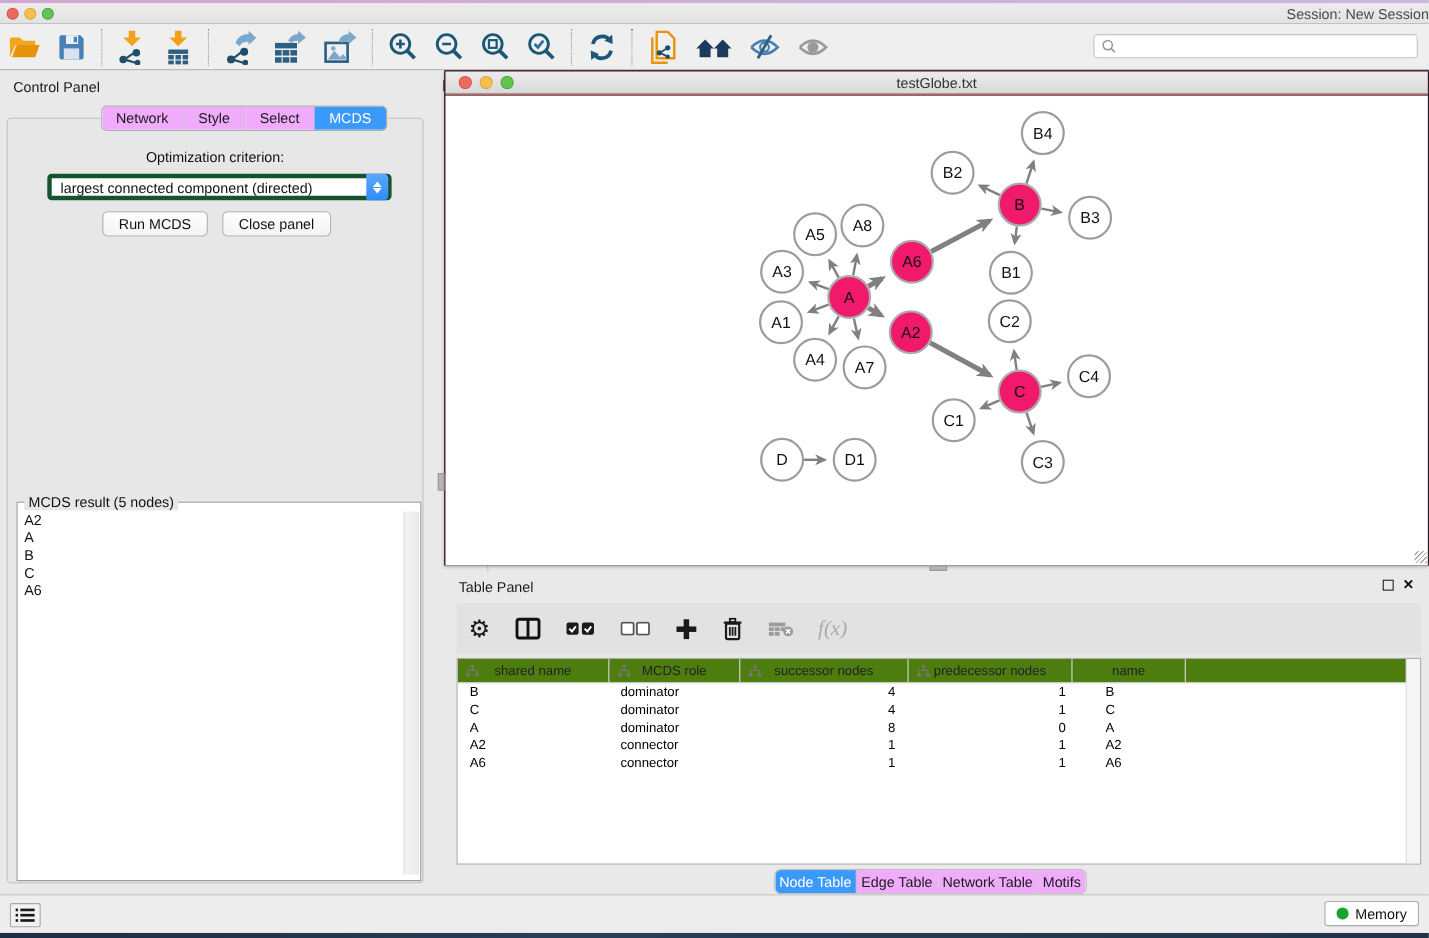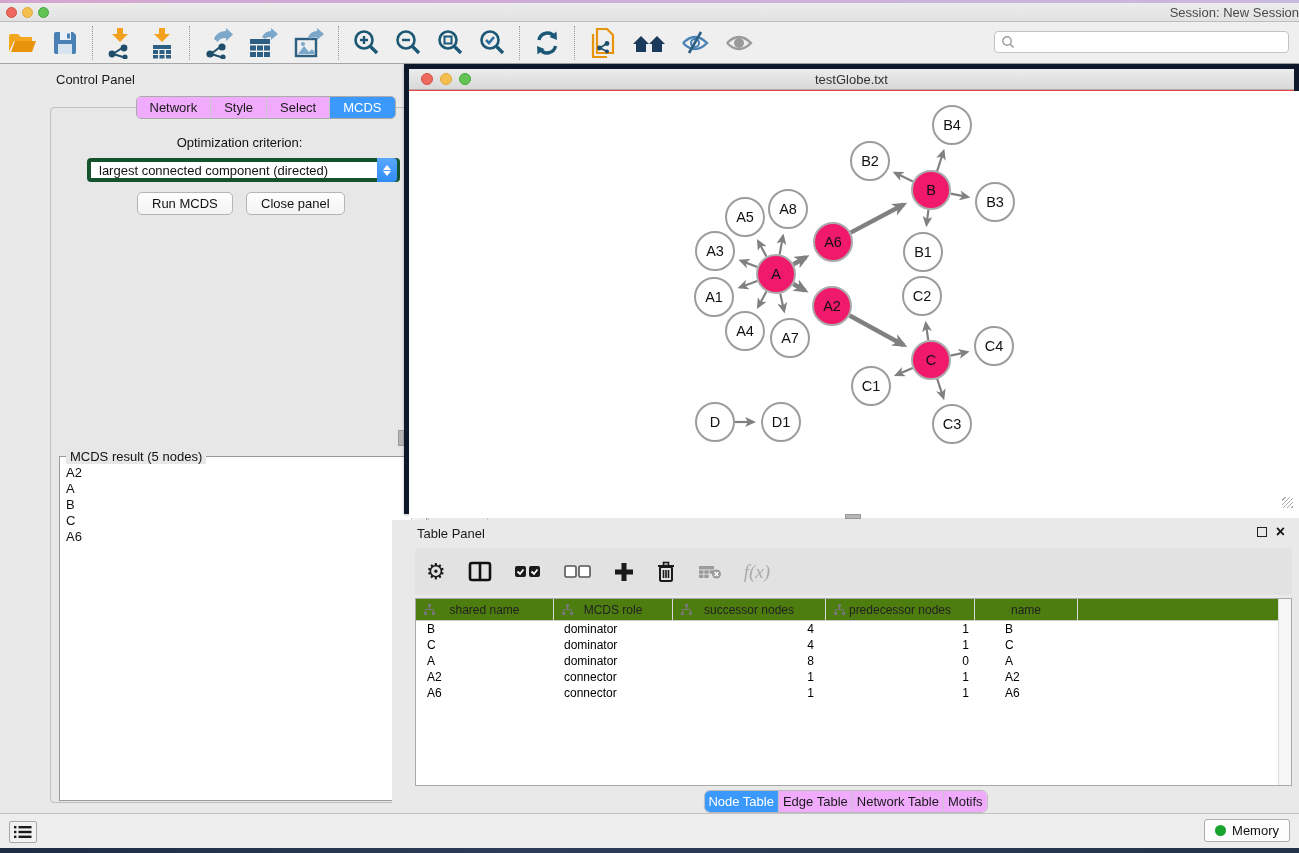--- a/index.html
+++ b/index.html
@@ -19,21 +19,21 @@
   #window-title { width:100%; text-align:right; font-size:13px; color:#4a4a4a; line-height:19px; }
 
   
   #toolbar { left:0; top:22px; width:1299px; height:42px; background:#efefef; border-bottom:1px solid #a6a6a6; display:flex; align-items:center; }
   .tb-btn { height:36px; display:flex; align-items:center; justify-content:center; padding:0 6px; cursor:default; }
   .tb-sep { width:1px; height:34px; border-left:1px dotted #999; margin:0 6px; }
   #search-wrap { position:absolute; right:10px; top:9px; width:295px; height:22px; background:#fff; border:1px solid #c3c3c3; border-radius:4px; display:flex; align-items:center; padding-left:6px; }
   #search-input { border:none; outline:none; flex:1; font-size:12px; height:18px; background:transparent; }
 
   
-  #control-panel { left:0; top:64px; width:444px; height:749px; background:#e9e9e9; border-right:1px solid #c9c9c9;margin-left:44px; }
+  #control-panel { left:0; top:64px; width:444px; height:749px; background:#e9e9e9; border-right:1px solid #c9c9c9; }
   .panel-title { font-size:13px; color:#1a1a1a; }
   .panel-ctrl-icons { position:absolute; display:flex; gap:9px; align-items:center; }
   .float-glyph { width:10px; height:10px; border:1.5px solid #222; display:inline-block; }
   .close-glyph { font-size:16px; font-weight:700; color:#111; line-height:10px; }
 
   #cp-tabs { position:absolute; left:50%; transform:translateX(-50%); top:32px; display:flex; border:1px solid #ababab; border-radius:5px; overflow:hidden; background:#fff; z-index:3; }
   .seg-tab { padding:3px 13px; font-size:13px; color:#1a1a1a; background:#f0abfc; border-right:1px solid #c7c7c7; cursor:default; }
   .seg-tab:last-child { border-right:none; }
   .seg-tab.active { background:#3b99fc; color:#fff; }
 
@@ -49,21 +49,21 @@
   #run-btn { left:86px; }
   #close-panel-btn { left:195px; }
 
   #result-box { position:absolute; left:8px; top:348px; width:368px; height:345px; border:1px solid #9a9a9a; background:#fff; }
   #result-legend { position:absolute; top:-8px; left:6px; background:#e7e7e7; padding:0 4px; font-size:13px; color:#111; }
   #result-list { position:absolute; left:1px; top:8px; width:350px; height:330px; overflow:hidden; font-size:13px; color:#111; padding-left:5px; }
   .result-item { line-height:16px; }
   #result-scroll { position:absolute; right:1px; top:8px; width:14px; height:330px; background:linear-gradient(90deg,#f4f4f4,#e9e9e9); border-left:1px solid #d6d6d6; }
 
   
-  #net-window { left:404px; top:64px; width:895px; height:450px; background:#ef4444; border:5px solid #0f172a; box-shadow:0 1px 3px rgba(0,0,0,.25); }
+  #net-window { left:404px; top:64px; width:895px; height:450px; background:#7f1d1d; border:1px solid #0f172a; box-shadow:0 1px 3px rgba(0,0,0,.25); }
   #net-titlebar { position:absolute; left:0; top:0; width:100%; height:21px; background:linear-gradient(#ececec,#d9d9d9); border-bottom:1px solid #ababab; }
   #net-title { width:100%; text-align:center; font-size:13px; color:#333; line-height:21px; }
   #net-canvas { position:absolute; left:0; top:22px; width:893px; height:427px; background:#fff; }
   #net-resize-grip { position:absolute; right:1px; bottom:1px; width:11px; height:11px;
      background:repeating-linear-gradient(135deg,transparent,transparent 2px,#aaa 2px,#aaa 3px); }
   .splitter-nub { background:#b5b5b5; border:1px solid #999; }
 
   
   #table-panel { left:392px; top:520px; width:907px; height:293px; background:#e9e9e9; }
   #tp-toolbar { position:absolute; left:23px; top:28px; width:877px; height:47px; background:#e2e2e2; border-radius:3px; display:flex; align-items:center; gap:0; }

